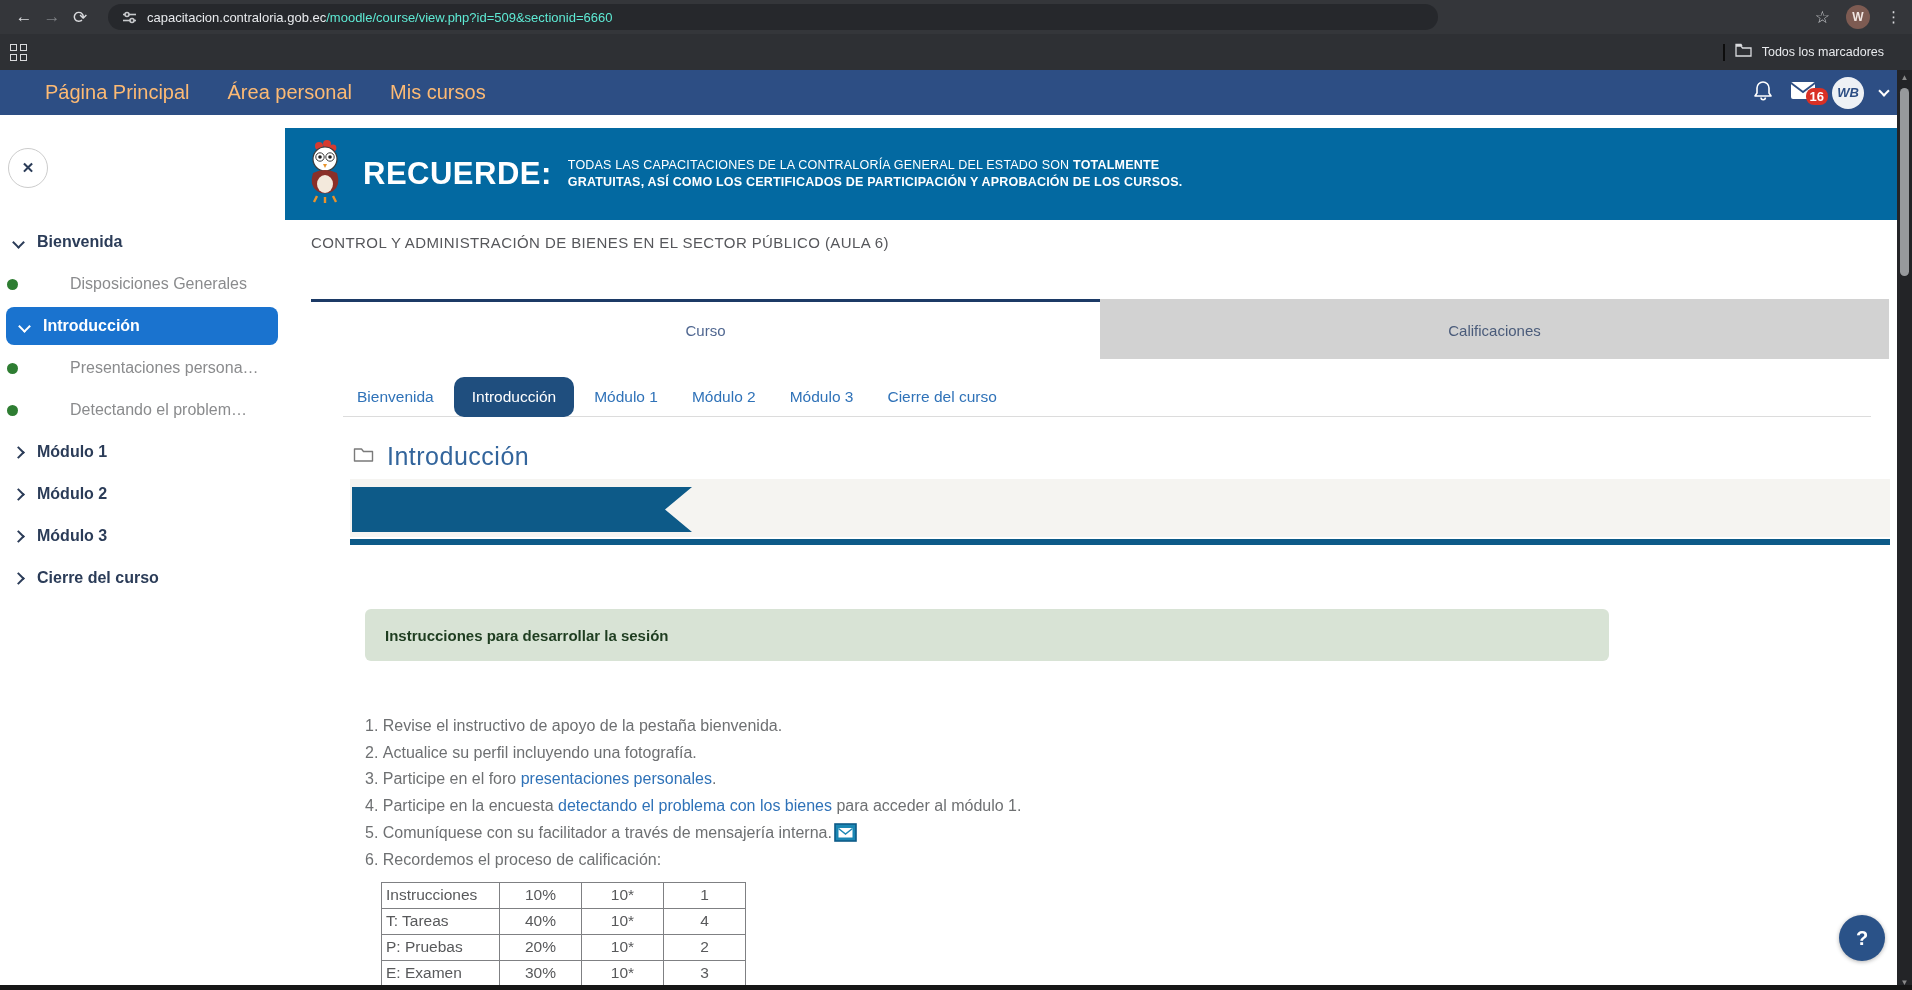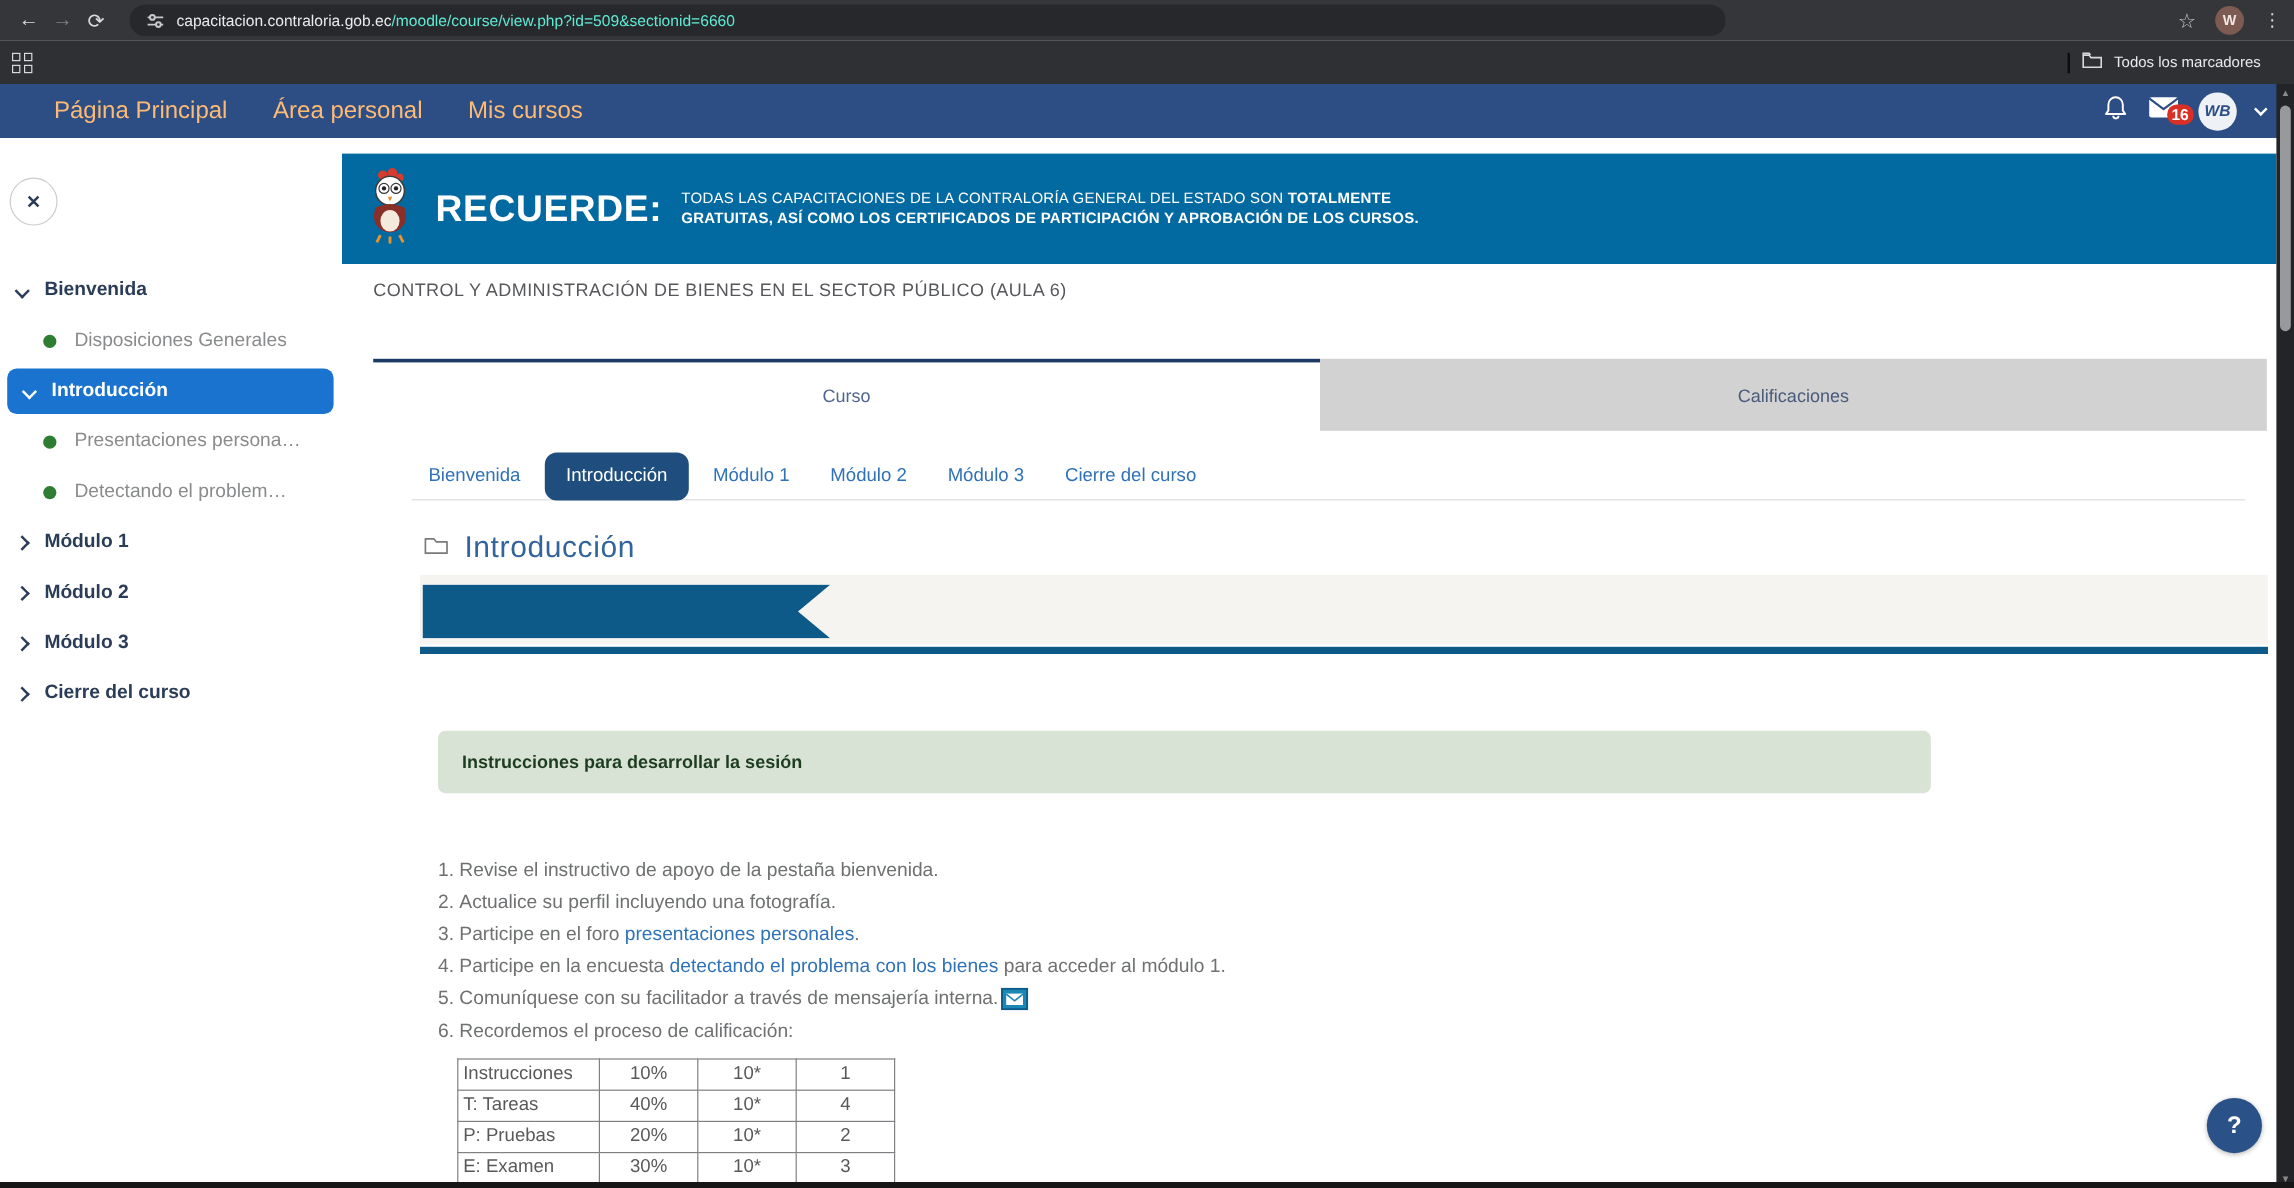--- a/index.html
+++ b/index.html
@@ -48,21 +48,21 @@
   
   .page { display:flex; height:875px; }
   .sidebar { width:283px; background:#fff; position:relative; flex-shrink:0; }
   .close-btn { position:absolute; left:8px; top:33px; width:40px; height:40px; border:1px solid #ccc;
     border-radius:50%; display:flex; align-items:center; justify-content:center; color:#2b3c58;
     font-size:15px; font-weight:bold; cursor:pointer; background:#fff; }
   .sb-list { position:absolute; top:106px; left:0; right:5px; }
   .sb-item { height:42px; display:flex; align-items:center; padding-left:14px; cursor:pointer; }
   .sb-item .chev { color:#2b3c58; margin-right:14px; }
   .sb-item.section .sb-label { color:#2b3c58; font-weight:bold; font-size:16px; }
-  .sb-item.activity { padding-left:36px; }
+  .sb-item.activity { padding-left:7px;gap:37px; }
   .sb-item.activity .sb-label { color:#8a8b8d; font-size:16px; }
   .dot { width:11px; height:11px; border-radius:50%; background:#2e7d32; margin-right:15px; flex-shrink:0; }
   .sb-item.selected { background:#1a73cf; border-radius:8px; margin:2px 0 2px 6px; height:38px; }
   .sb-item.selected .sb-label { color:#fff; }
   .sb-item.selected .chev { color:#fff; }
 
   .main { flex:1; background:#fff; position:relative; overflow:hidden; }
 
   
   .banner { margin:13px 15px 0 2px; height:92px; background:#0369a1; display:flex; align-items:center;

